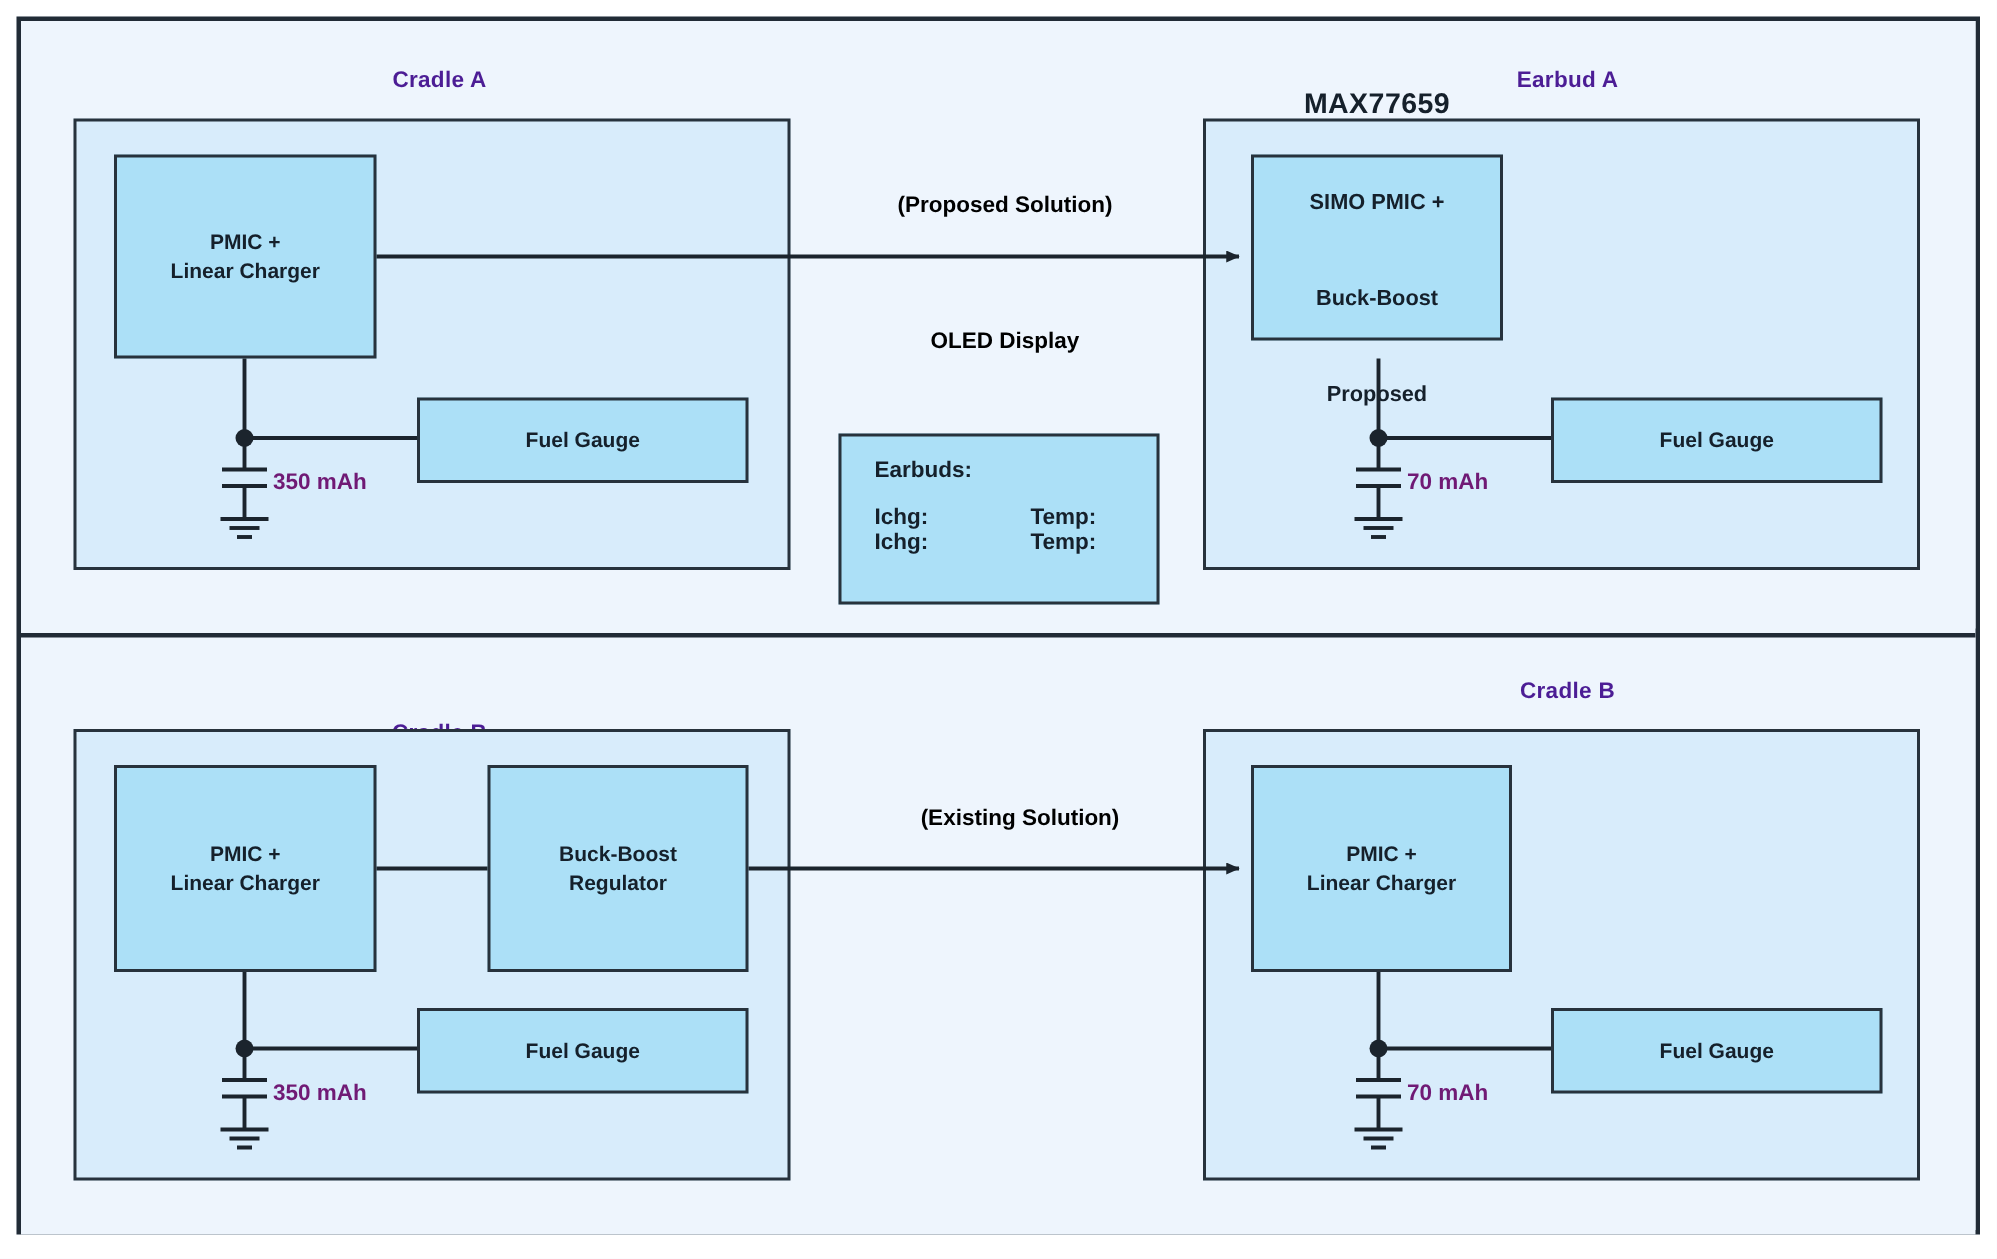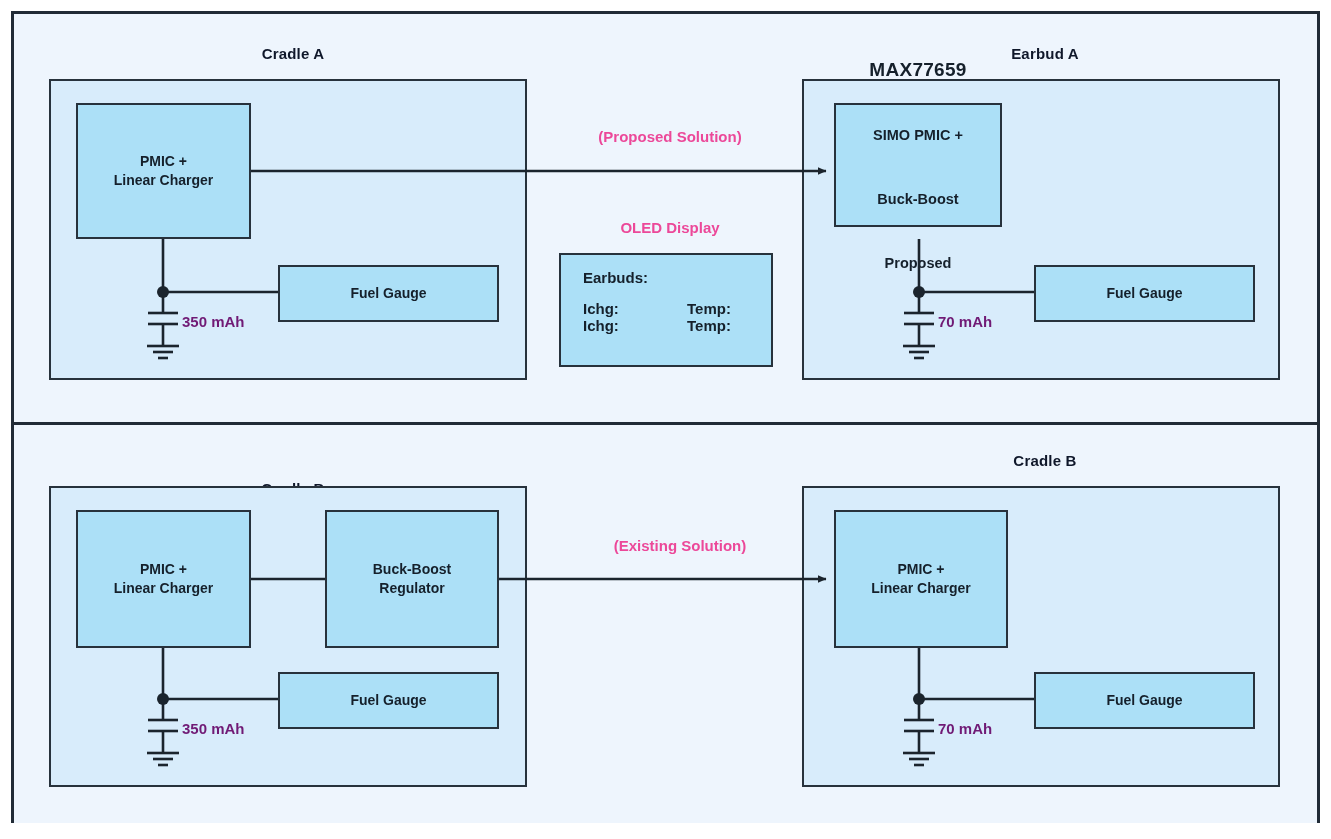--- a/index.html
+++ b/index.html
@@ -32,21 +32,21 @@
     box-sizing: border-box;
     background: #eef5fd;
   }
   #panel-top    { top: 0px;   height: 405px; }
   #panel-bottom { top: 408px; height: 401px; border-top: 3px solid #212b36; }
 
   .panel-title {
     position: absolute;
     font-size: 15px;
     font-weight: bold;
-    color: #0f172a;
+    color: #4c1d95;
     letter-spacing: 0.2px;
     white-space: nowrap;
     text-align: center;
   }
 
   
   .container-box {
     position: absolute;
     box-sizing: border-box;
     border: 2.5px solid #27323c;
@@ -81,31 +81,32 @@
   
   .oled-box {
     position: absolute;
     box-sizing: border-box;
     border: 2.5px solid #27323c;
     background: #ace0f7;
     color: #15202b;
     font-weight: bold;
     font-size: 15px;
     padding: 14px 0 0 22px;
+    margin-top: 36px;
   }
   .oled-row { display: flex; align-items: flex-end; }
   .oled-col-a { width: 104px; }
   .oled-spacer { height: 14px; }
 
   
   .flow-label {
     position: absolute;
     font-size: 15px;
     font-weight: bold;
-    color: #ec4899;
+    color: #000000;
     white-space: nowrap;
     text-align: center;
   }
   .cap-label {
     position: absolute;
     font-size: 15px;
     font-weight: bold;
     color: #701a75;
     white-space: nowrap;
   }

